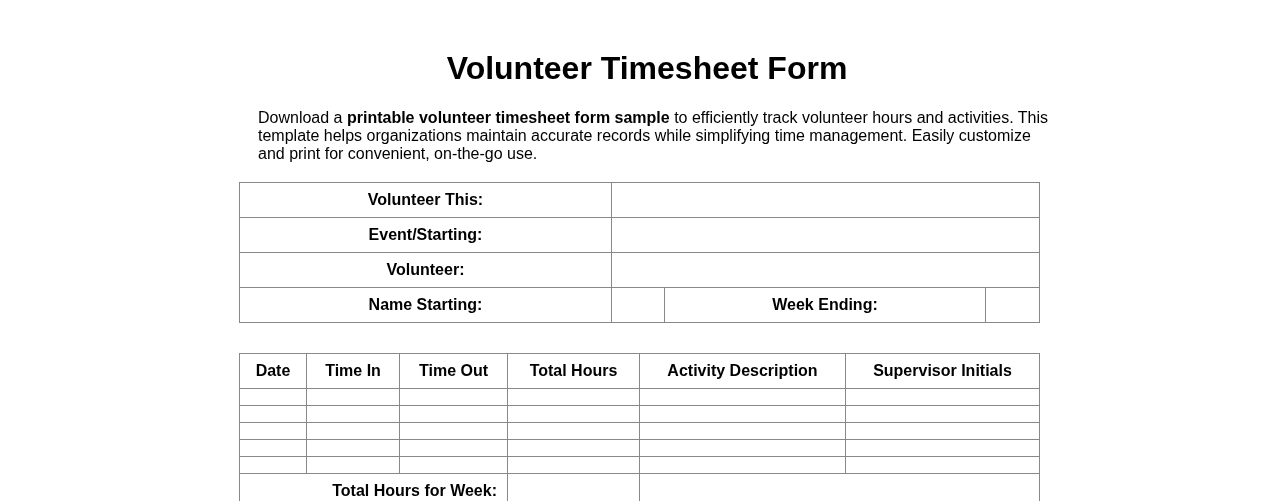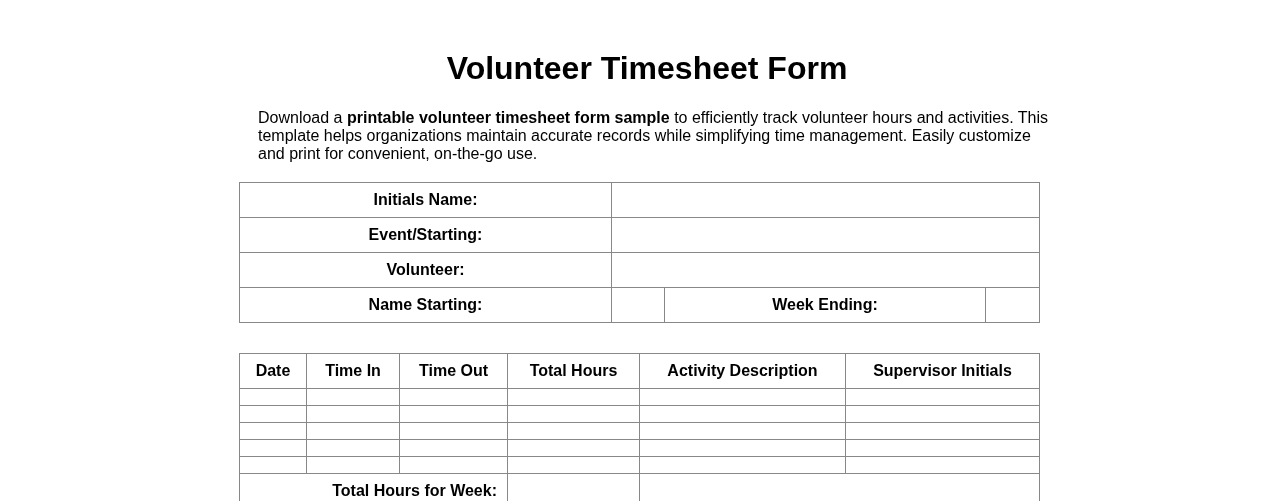--- a/index.html
+++ b/index.html
@@ -37,21 +37,21 @@
 
   <table class="info">
     <colgroup>
         <col style="width:372px">
         <col style="width:53px">
         <col style="width:321px">
         <col style="width:54px">
       </colgroup>
     <tbody>
         <tr>
-      <td class="lbl">Initials Name:</td>
+      <td class="lbl">Volunteer This:</td>
       <td colspan="3"></td>
     </tr>
     <tr>
       <td class="lbl">Event/Starting:</td>
       <td colspan="3"></td>
     </tr>
     <tr>
       <td class="lbl">Volunteer:</td>
       <td colspan="3"></td>
     </tr>

